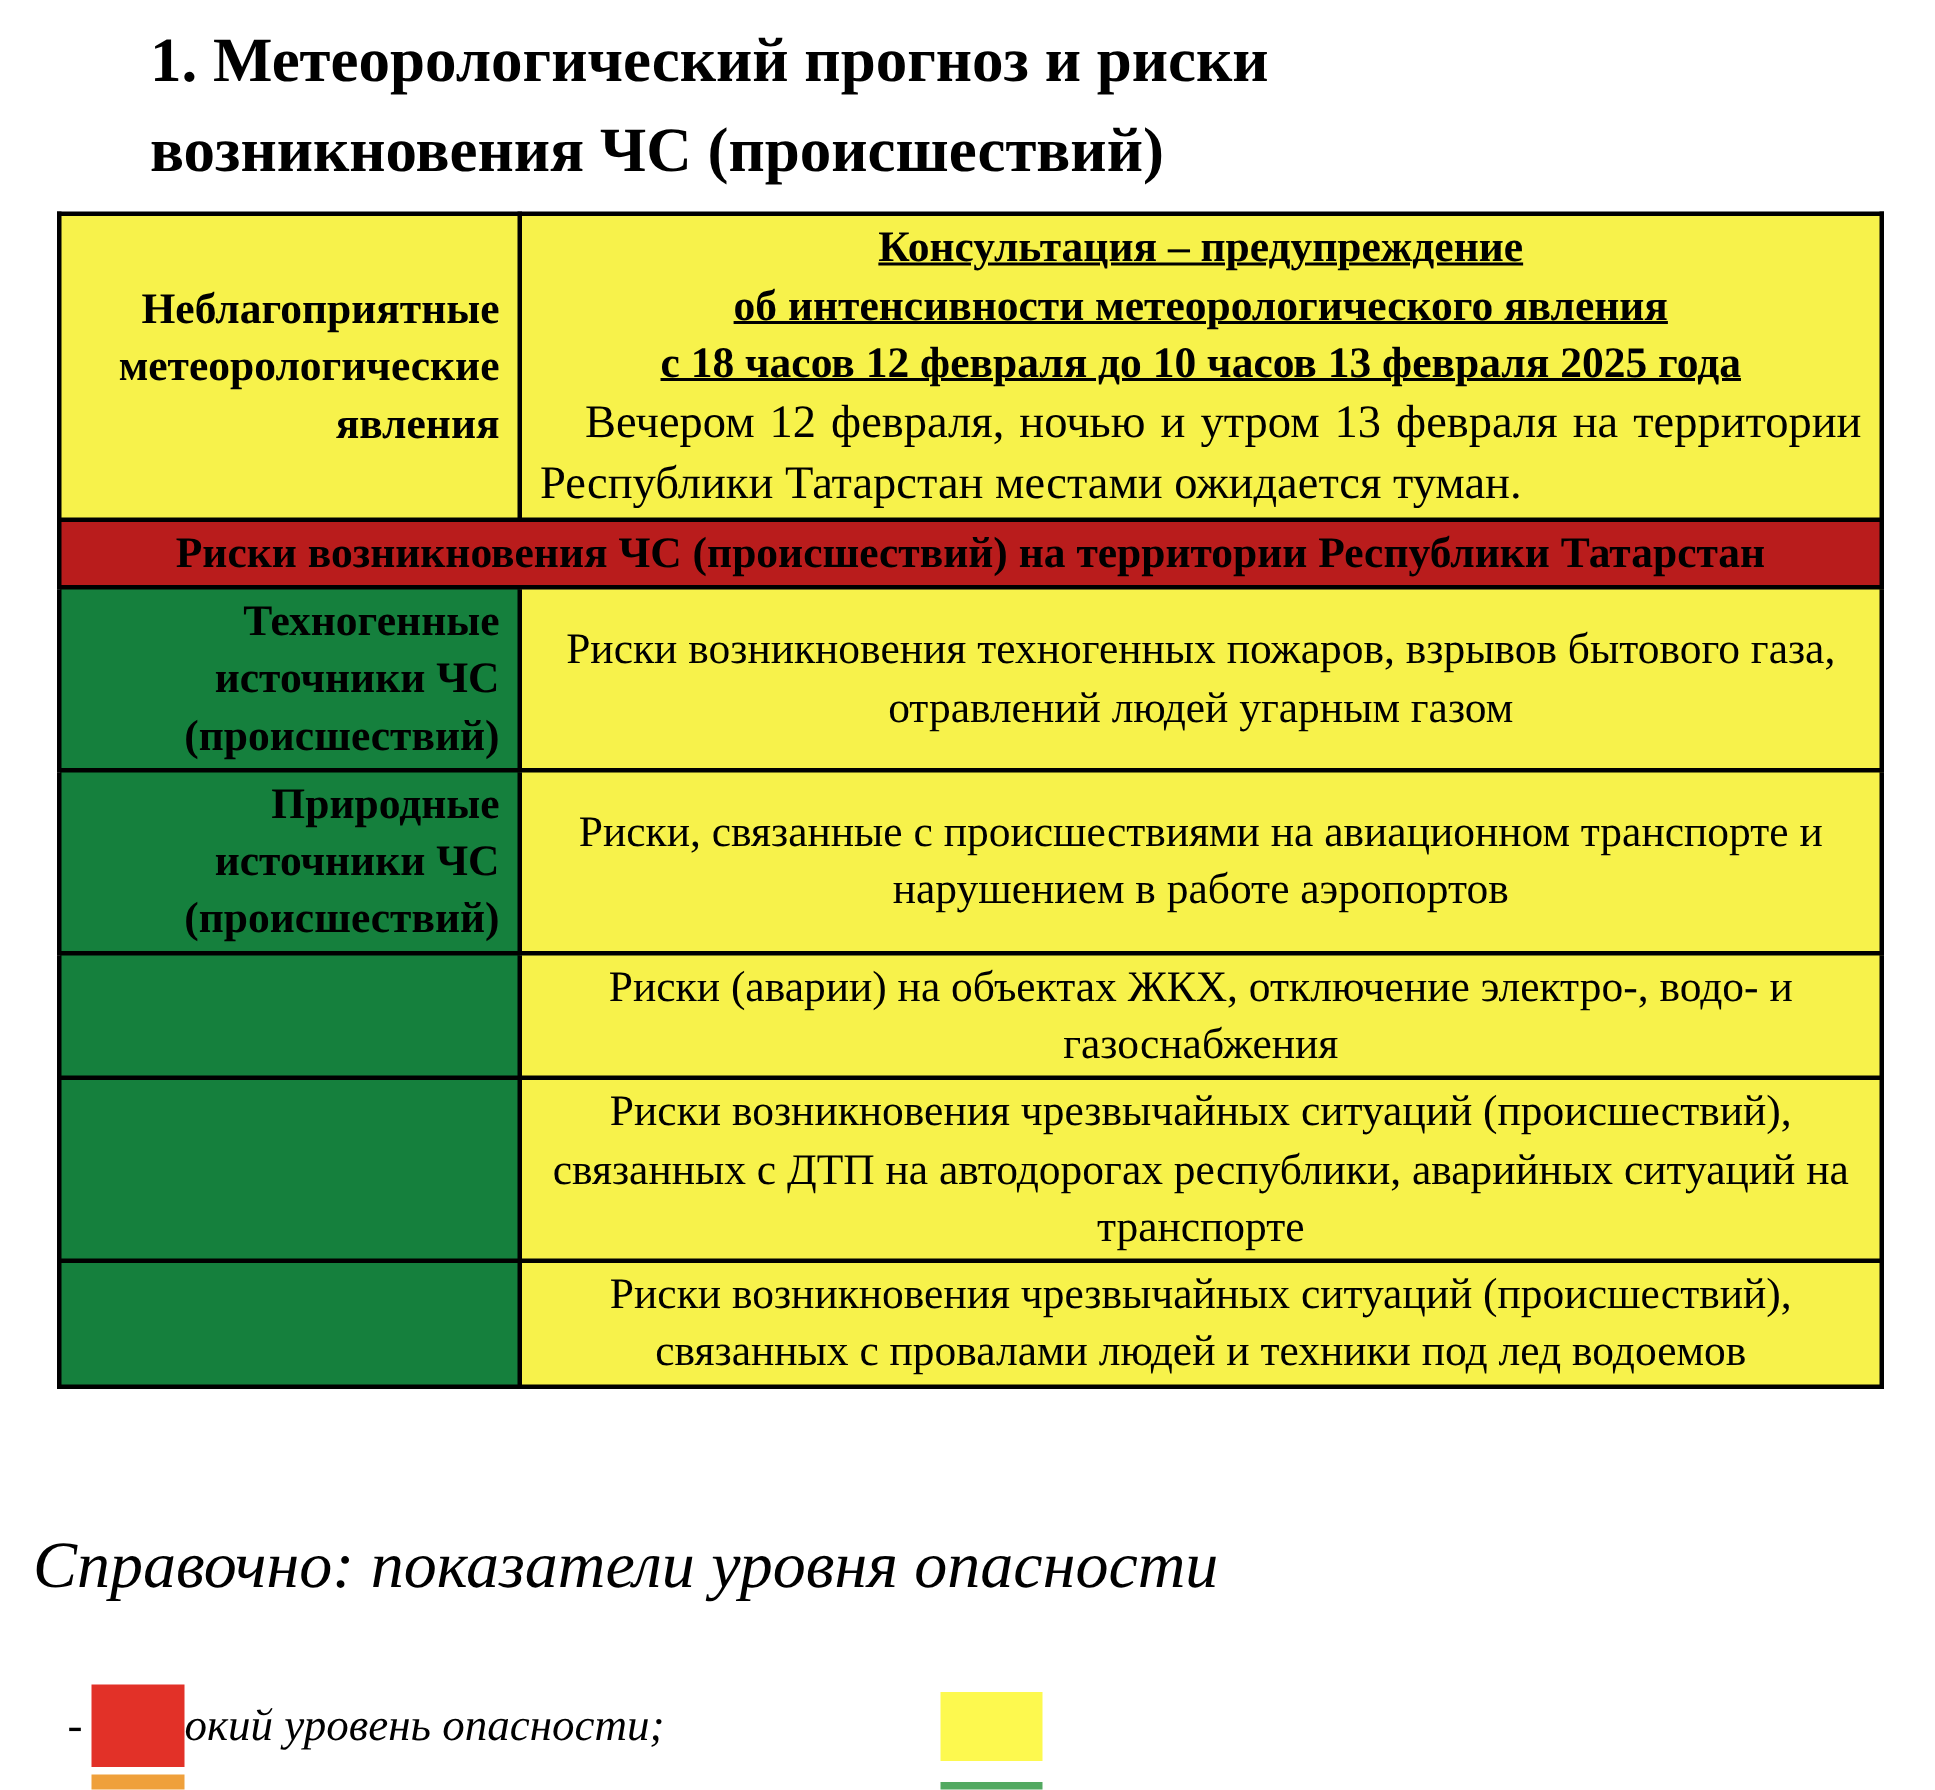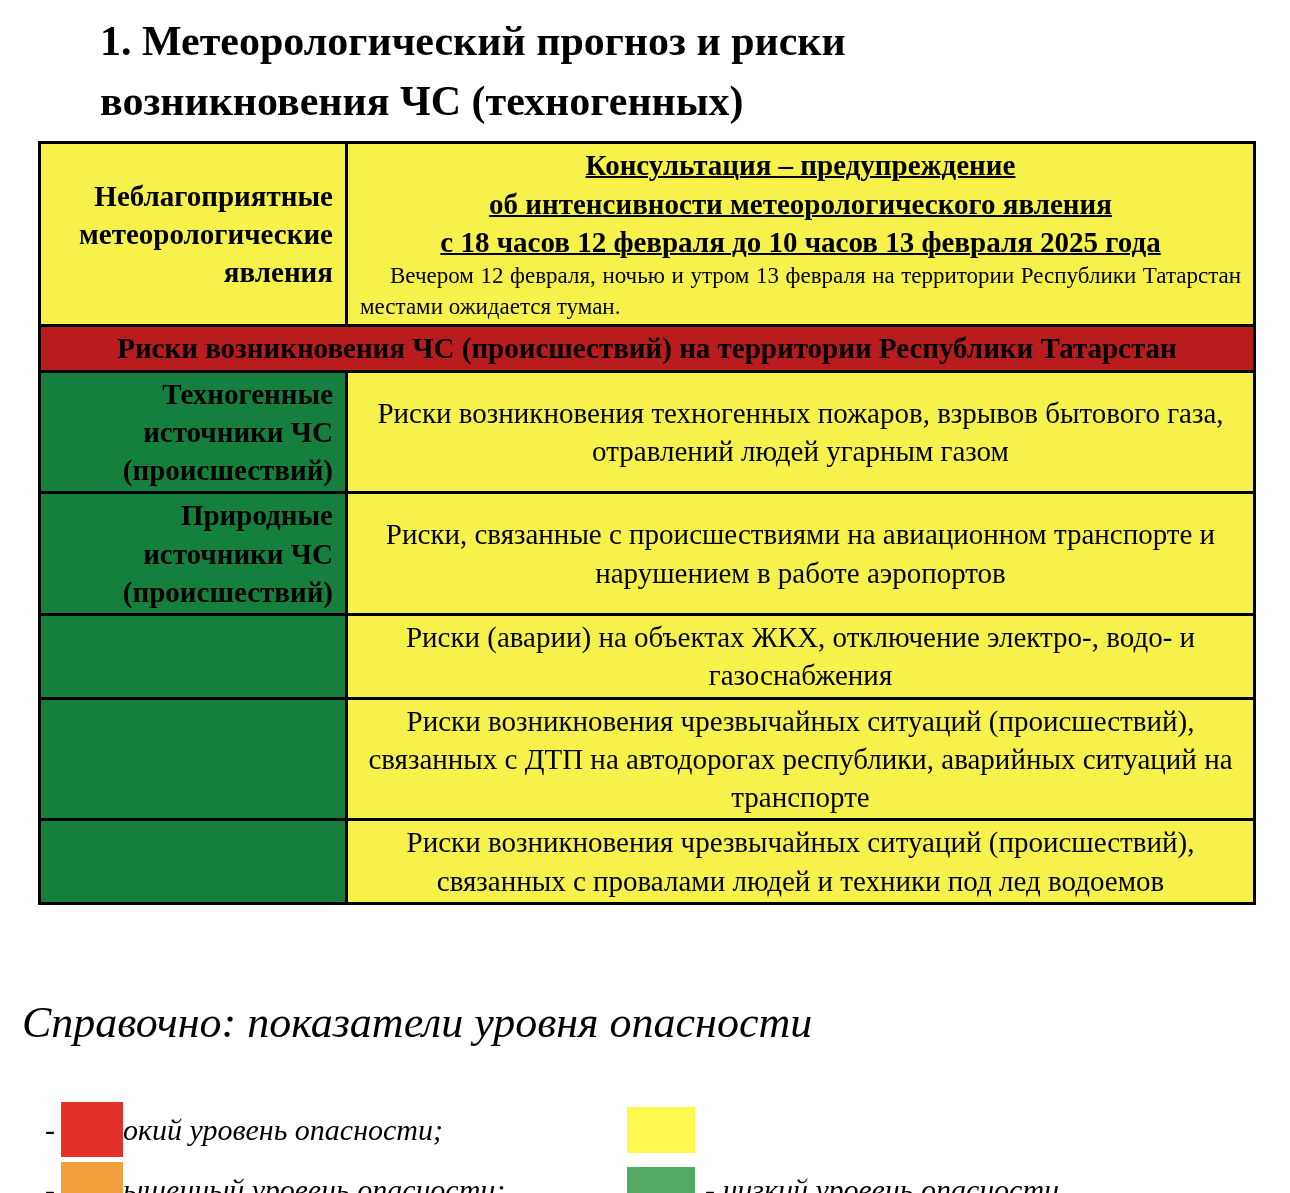--- a/index.html
+++ b/index.html
@@ -45,21 +45,21 @@
   .hdr-line {
     font-weight: bold;
     text-align: center;
     text-decoration: underline;
     text-decoration-thickness: 2px;
     font-size: 29px;
   }
   .hdr-body {
     text-align: justify;
     text-indent: 30px;
-    font-size: 23px;
+    font-size: 31px;
   }
   .band-cell {
     font-weight: bold;
     text-align: center;
     font-size: 30px;
     background: #b91c1c;
     padding: 4px 12px;
   }
   .cell-body { text-align: center; }
   .ref-heading {
@@ -85,21 +85,21 @@
   .legend-dash { margin-right: 6px; }
   .swatch { display: inline-block; flex: 0 0 auto; }
   .swatch.large { width: 62px; height: 55px; }
   .swatch.small { width: 68px; height: 46px; margin-right: 10px; }
 </style>
 </head>
 <body>
 
 <div class="title-block">
   <div class="title-line">1. Метеорологический прогноз и риски</div>
-  <div class="title-line">возникновения ЧС (техногенных)</div>
+  <div class="title-line">возникновения ЧС (происшествий)</div>
 </div>
 
 <table class="risk-table">
   <colgroup>
       <col class="col-left">
       <col class="col-right">
     </colgroup>
   <tbody>
     <tr style="height:183px;">
       <td class="yellow cell-head">Неблагоприятные метеорологические явления</td>

